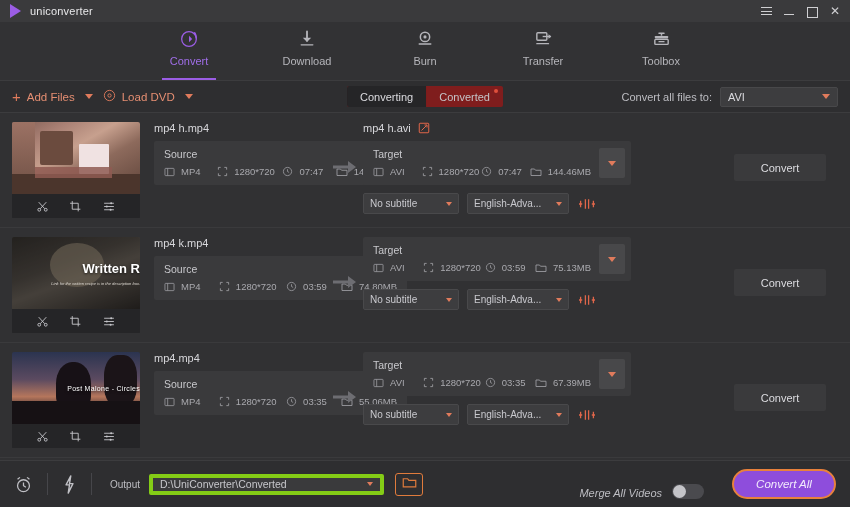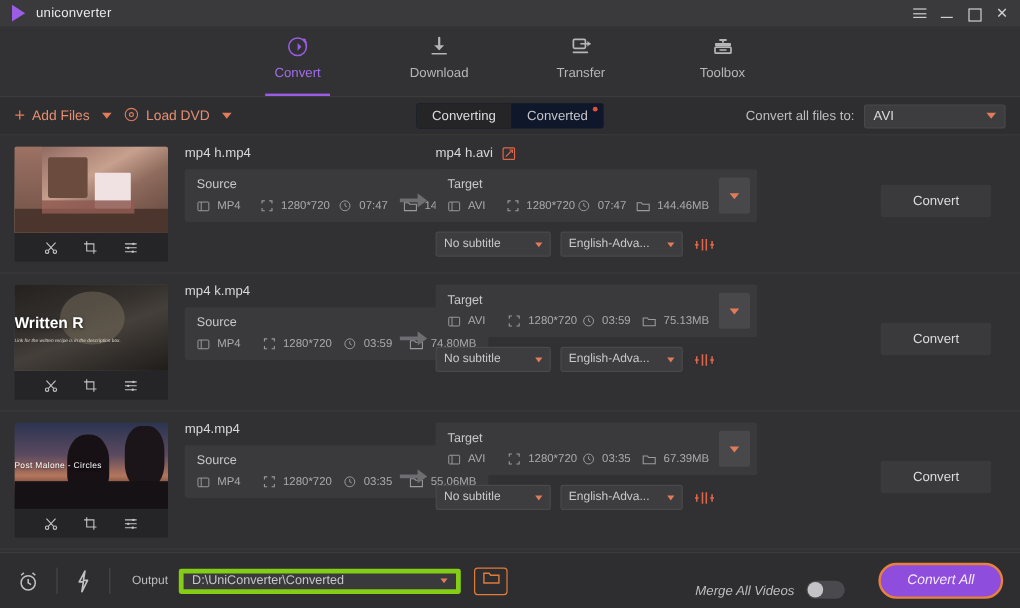--- a/index.html
+++ b/index.html
@@ -137,21 +137,21 @@
     width: 0; height: 0;
     border-left: 3.5px solid transparent;
     border-right: 3.5px solid transparent;
     border-top: 4.5px solid #e07b5c;
   }
   .tbtn-split { margin: 0 10px 0 6px; }
   .seg {
     position: absolute; left: 50%; transform: translateX(-50%);
     display: flex; align-items: stretch;
     height: 21px;
-    background: #0f172a;
+    background: #7f1d1d;
     border-radius: 2px;
     overflow: hidden;
   }
   .seg-item {
     padding: 0 13px;
     display: flex; align-items: center;
     font-size: 11px; color: #c4c4c8;
     cursor: default; position: relative;
   }
   .seg-item.active { background: #252527; color: #dcdce0; }
@@ -196,21 +196,21 @@
     display: flex; flex-direction: column;
     border-radius: 2px; overflow: hidden;
   }
   .thumb {
     width: 128px; height: 72px;
     position: relative;
     overflow: hidden;
   }
   .thumb .ov {
     position: absolute; inset: 0;
-    display: flex; align-items: flex-start; justify-content: center;
+    display: flex; align-items: flex-end; justify-content: center;
     flex-direction: column;
   }
   .thumb-cap {
     font-size: 13px; color: #fff; font-weight: bold;
     text-shadow: 0 1px 3px rgba(0,0,0,.7);
     white-space: nowrap;
   }
   .thumb-sub {
     font-size: 4px; color: #ded9d2; margin-top: 5px;
     font-style: italic; white-space: nowrap;
@@ -387,20 +387,30 @@
       <span class="nicon">
         <svg width="20" height="20" viewBox="0 0 24 24">
           <path d="M12 3 V14" stroke="#b5b5ba" stroke-width="2.2" stroke-linecap="round"></path>
           <path d="M7 10.5 L12 15.5 L17 10.5 Z" fill="#b5b5ba"></path>
           <path d="M5 19 H19" stroke="#b5b5ba" stroke-width="1.6" stroke-linecap="round"></path>
         </svg>
       </span>
       <span class="nlabel">Download</span>
     </div>
 
+    <div class="navtab">
+      <span class="nicon">
+        <svg width="20" height="20" viewBox="0 0 24 24">
+          <circle cx="12" cy="9.5" r="5.6" stroke="#b5b5ba" stroke-width="1.8" fill="none"></circle>
+          <circle cx="12" cy="9.5" r="1.9" fill="#b5b5ba"></circle>
+          <path d="M5 18 H19" stroke="#b5b5ba" stroke-width="1.6" stroke-linecap="round"></path>
+        </svg>
+      </span>
+      <span class="nlabel">Burn</span>
+    </div>
 
     <div class="navtab">
       <span class="nicon">
         <svg width="21" height="20" viewBox="0 0 24 24">
           <rect x="4" y="4.5" width="12" height="9" rx="1.2" stroke="#b5b5ba" stroke-width="1.7" fill="none"></rect>
           <path d="M11 9 H21" stroke="#b5b5ba" stroke-width="1.6"></path>
           <path d="M18 6.3 L21.4 9 L18 11.7 Z" fill="#b5b5ba"></path>
           <path d="M4 17.6 H18" stroke="#b5b5ba" stroke-width="1.6" stroke-linecap="round"></path>
         </svg>
       </span>

